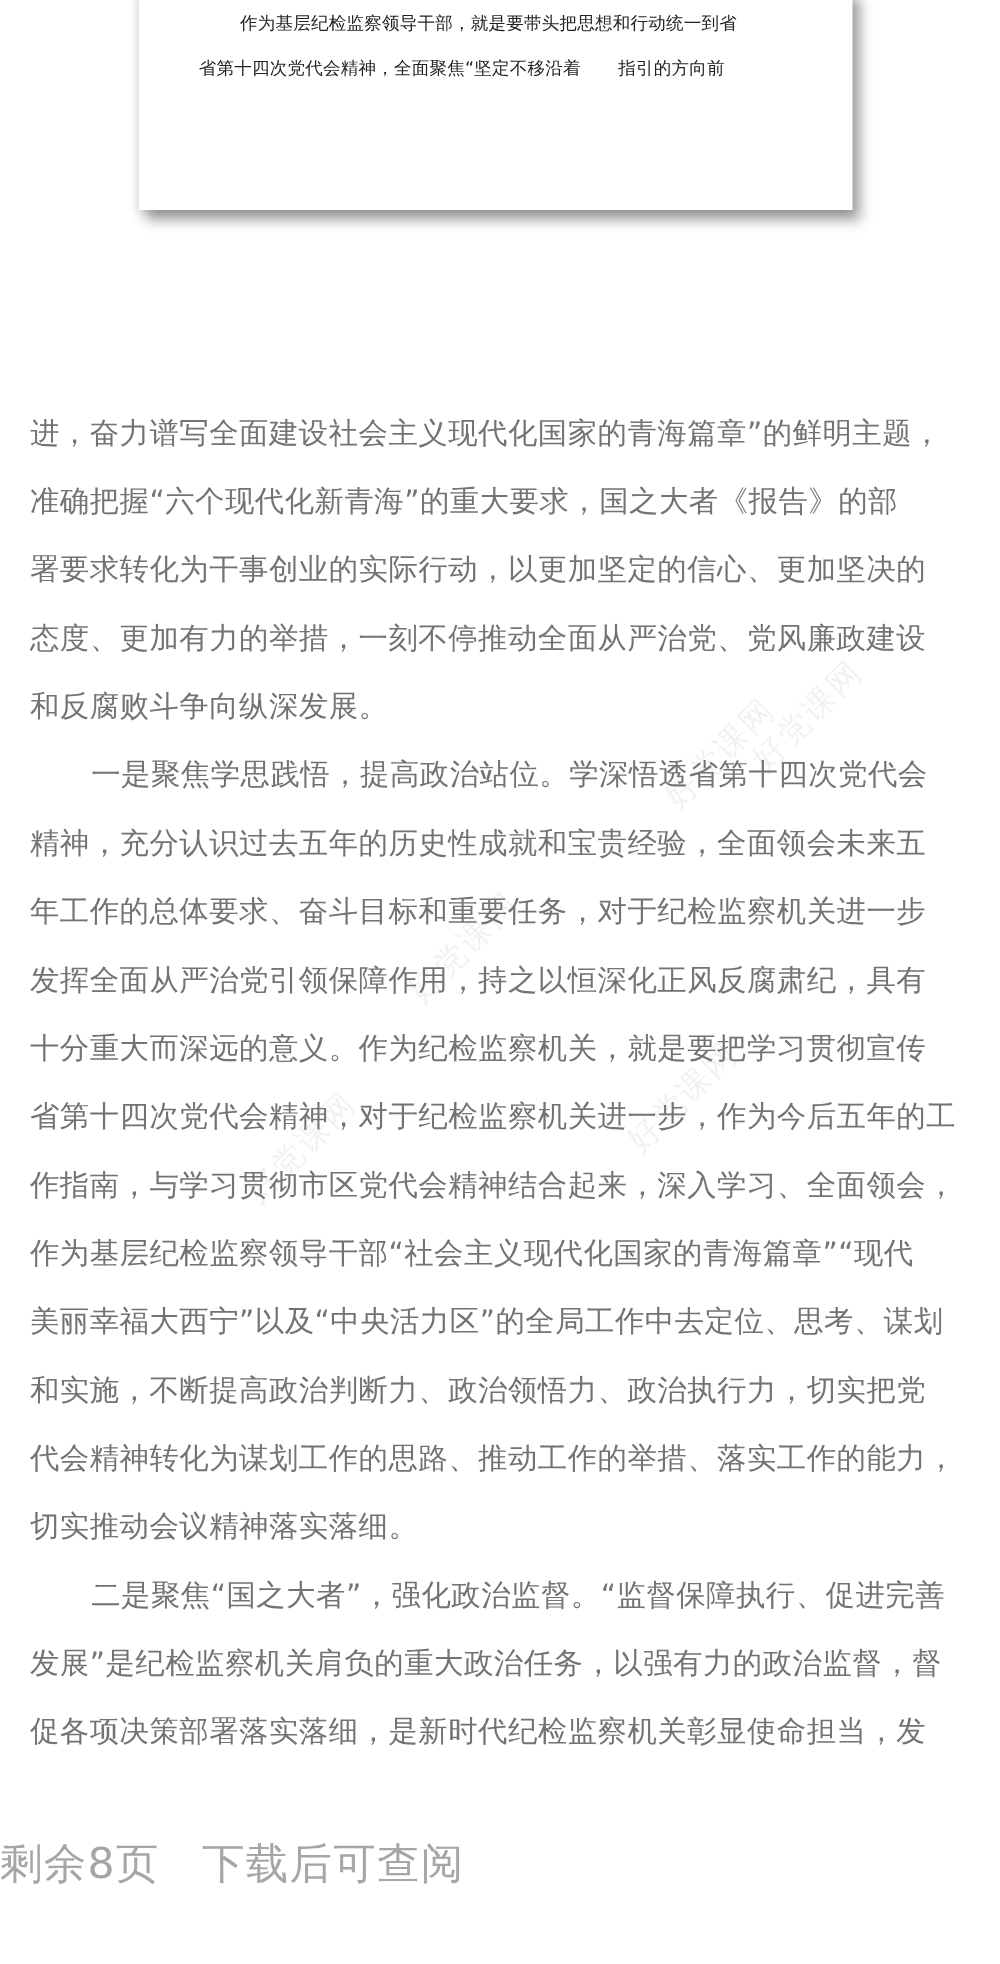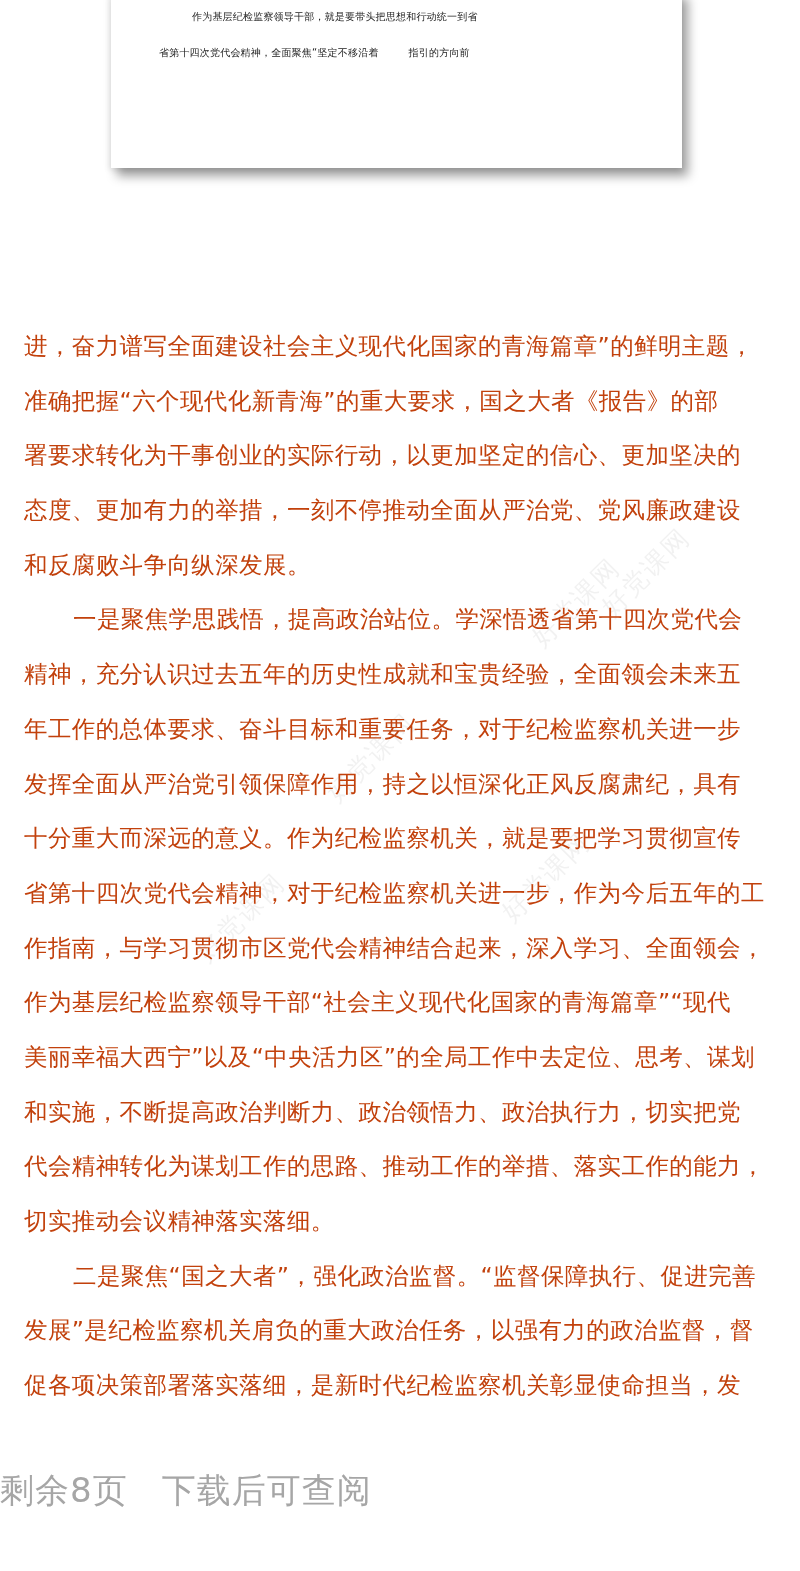--- a/index.html
+++ b/index.html
@@ -20,41 +20,41 @@
     position: absolute;
     left: 111px;
     top: -10px;
     width: 571px;
     height: 178px;
     background: #ffffff;
     box-shadow: 6px 8px 10px rgba(0,0,0,0.38), -2px 2px 6px rgba(0,0,0,0.10);
   }
   .card-line {
     position: absolute;
-    font-size: 10px;
+    font-size: 14px;
     color: #222;
     white-space: nowrap;
     letter-spacing: 0.2px;
   }
   .card-line.l1 { left: 81px; top: 20px; }
   .card-line.l2 { left: 48px; top: 56px; }
   .card-line .gap { display: inline-block; width: 30px; }
 
   
   .doc-body {
     position: absolute;
     left: 24px;
     top: 326px;
     width: 760px;
   }
   .line {
     height: 54.7px;
     line-height: 40px;
     font-size: 23.5px;
-    color: #c2410c;
+    color: #737373;
     white-space: nowrap;
     letter-spacing: 0.4px;
   }
   .line.indent { padding-left: 49px; }
 
   
   .watermark {
     position: absolute;
     font-size: 26px;
     color: rgba(0,0,0,0.055);

